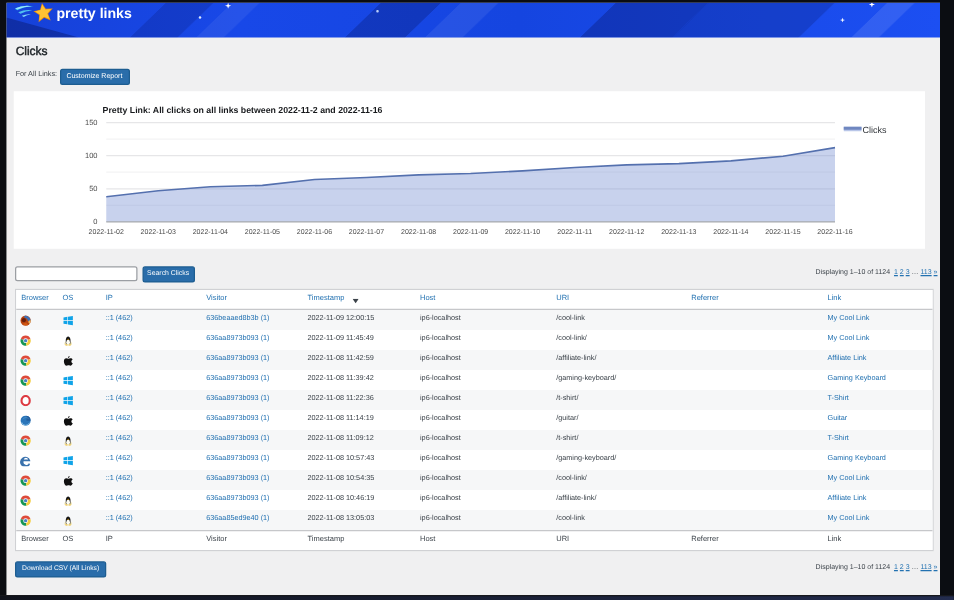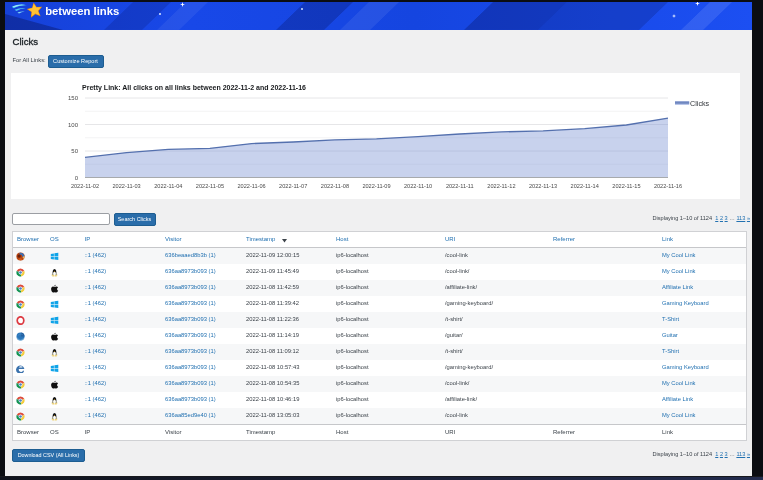--- a/index.html
+++ b/index.html
@@ -102,21 +102,21 @@
     <svg id="logo" style="position:absolute;left:5px;top:0" width="44" height="19" viewBox="0 0 44 19">
       <g transform="rotate(-8 24.6 7.8)">
       <path d="M24.6,0.4 L27.0,5.4 L32.5,5.9 L28.3,9.6 L29.6,15.1 L24.7,12.2 L19.8,15.2 L21.1,9.6 L16.9,6.0 L22.4,5.4 Z" fill="#e78d0e"></path>
       <path d="M24.6,1.6 L26.6,5.8 L31.2,6.2 L27.7,9.3 L28.8,13.9 L24.7,11.5 L20.6,14.0 L21.7,9.3 L18.2,6.3 L22.8,5.8 Z" fill="#ffc234"></path>
       </g>
       <path d="M1.8,5.0 Q8.5,1.4 17.0,3.2 Q9.5,2.9 3.8,6.2 Z" fill="#2fbcec"></path>
       <path d="M2.2,4.6 Q8.5,1.8 15.5,2.9 Q9.0,3.1 3.8,5.6 Z" fill="#9fe6fb" opacity="0.95"></path>
       <path d="M4.6,7.8 Q10.0,5.4 15.8,6.3 Q10.4,6.5 6.4,8.9 Z" fill="#4fc2ee"></path>
       <path d="M7.4,10.6 Q11.0,9.0 14.8,9.5 Q11.3,9.8 9.0,11.5 Z" fill="#7fd7f7"></path>
     </svg>
-    <span id="logotext">between links</span>
+    <span id="logotext">pretty links</span>
     <svg class="spark" style="left:174.5px;top:-0.4px" width="5" height="5">
           <path d="M2.5 0 L3.1 1.9 L5 2.5 L3.1 3.1 L2.5 5 L1.9 3.1 L0 2.5 L1.9 1.9 Z" fill="#fff"></path>
         </svg>
     <div class="spark" style="left:153.7px;top:11.3px;width:2px;height:2px;border-radius:50%;background:#dce8ff"></div>
     <div class="spark" style="left:296px;top:6px;width:1.5px;height:1.5px;border-radius:50%;background:#b9cdf8"></div>
     <svg class="spark" style="left:689.5px;top:-1px" width="5" height="5">
           <path d="M2.5 0 L3.1 1.9 L5 2.5 L3.1 3.1 L2.5 5 L1.9 3.1 L0 2.5 L1.9 1.9 Z" fill="#fff"></path>
         </svg>
     <svg class="spark" style="left:666.7px;top:11.5px" width="4" height="4">
           <path d="M2 0 L2.5 1.5 L4 2 L2.5 2.5 L2 4 L1.5 2.5 L0 2 L1.5 1.5 Z" fill="#eef4ff"></path>

